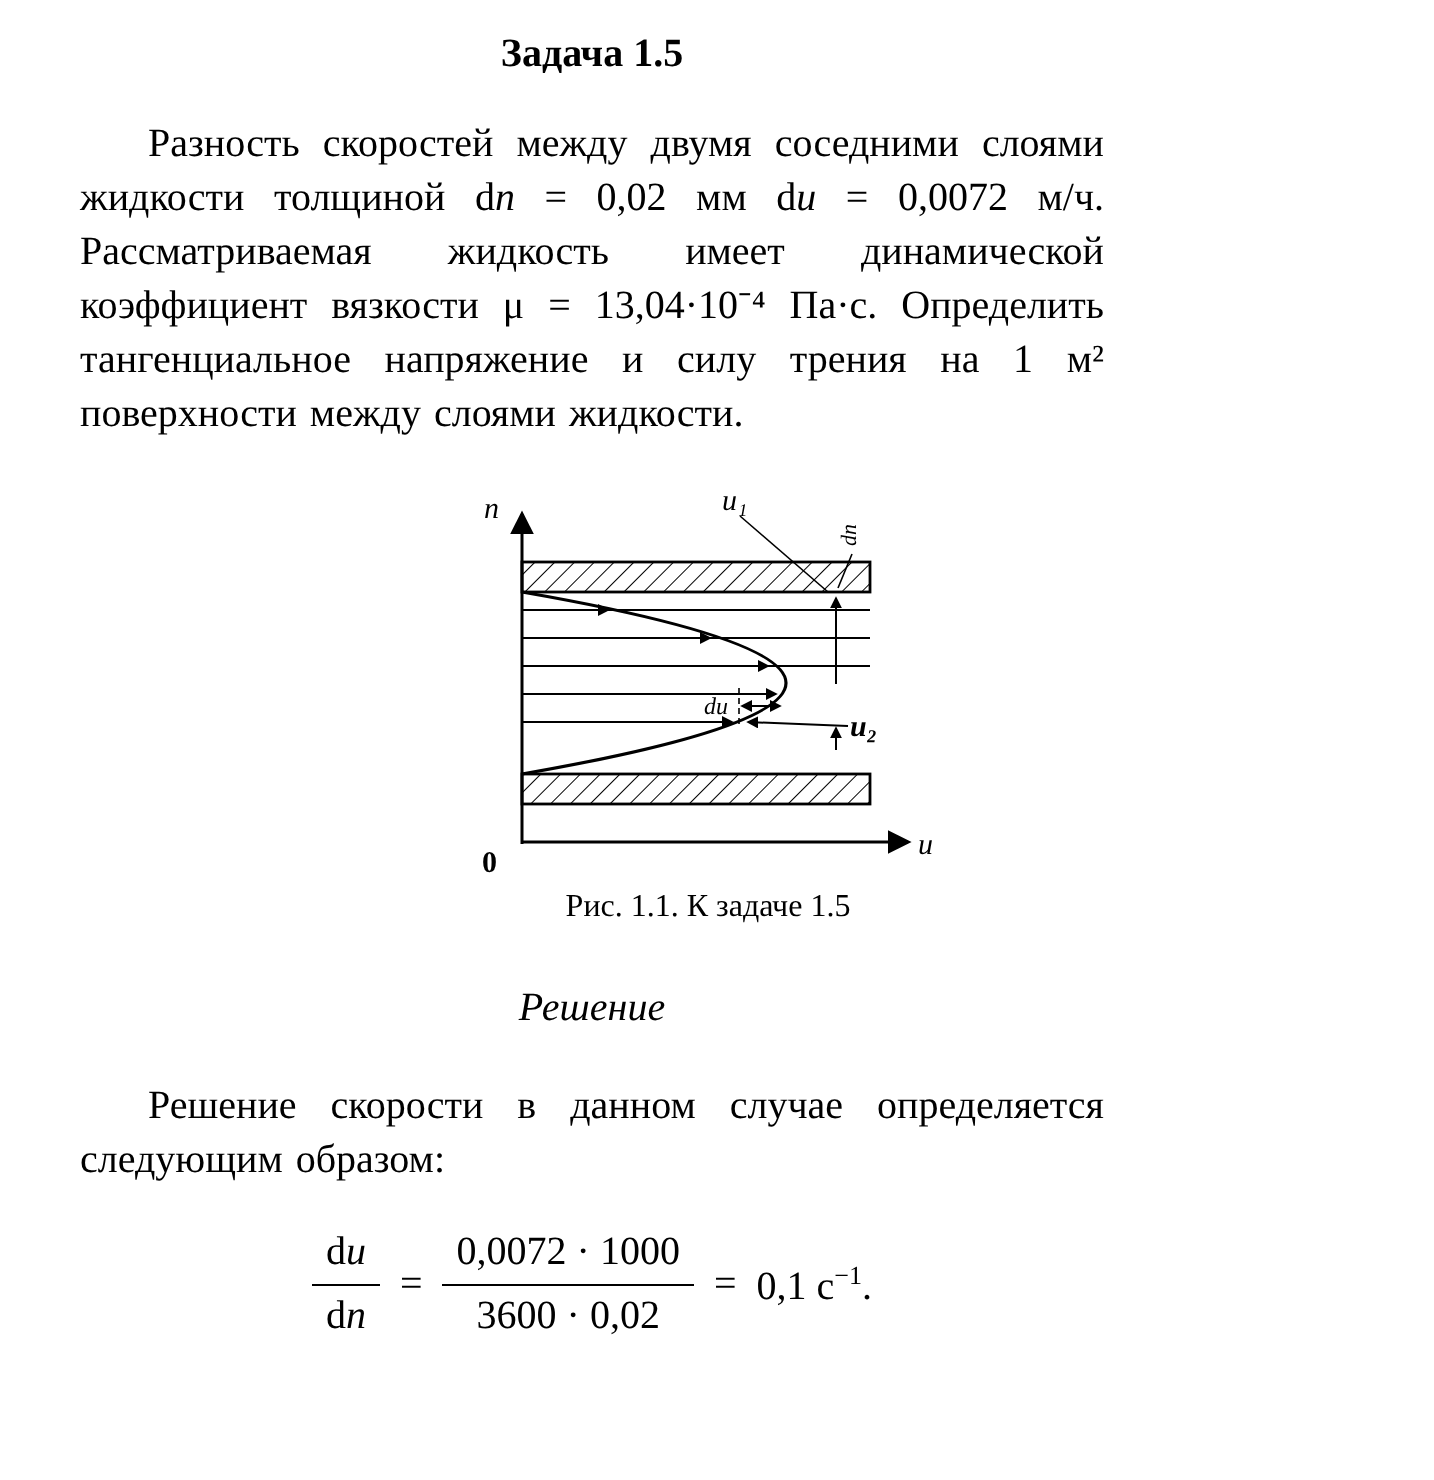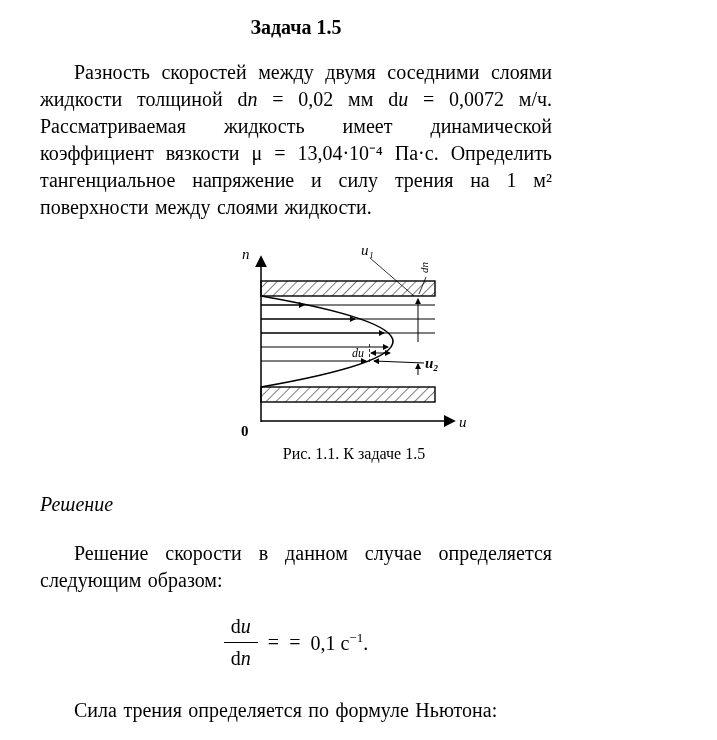--- a/index.html
+++ b/index.html
@@ -11,21 +11,21 @@
   .doc-title { text-align:center; font-weight:700; font-size:20px; }
   .para {
     font-size:20px; line-height:27px; text-align:justify; text-align-last:left;
     text-indent:34px; word-spacing:1.5px;
   }
   .para.problem { }
   .fig-wrap { margin-top:10px; margin-left:188px; width:252px; }
   .fig-wrap svg { display:block; }
   .fig-wrap text { font-family:"Liberation Serif", serif; fill:#000; }
   .fig-caption { margin-top:4px; text-align:center; font-size:16px;font-family:Liberation Serif, serif; }
-  .solution-heading { margin-top:30px; text-align:left; font-style:italic; font-size:20px; }
+  .solution-heading { margin-top:30px; text-align:center; font-style:italic; font-size:20px; }
   .para.gradient { margin-top:24px; }
   .formula-row {
     margin-top:18px; display:flex; justify-content:center; align-items:center;
     gap:10px; font-size:20px;
   }
   .frac { display:inline-flex; flex-direction:column; align-items:center; text-align:center; line-height:1.25; }
   .frac .num { border-bottom:1.6px solid #000; padding:0 7px 3px; }
   .frac .den { padding:3px 7px 0; }
   .result sup { font-size:13px; }
   .para.newton { margin-top:26px; }
@@ -96,19 +96,22 @@
   <div class="solution-heading">Решение</div>
 
   <p class="para gradient">Решение скорости в данном случае определяется следующим образом:</p>
 
   <div class="formula-row">
     <span class="frac">
       <span class="num"><span>d</span><i>u</i></span>
       <span class="den"><span>d</span><i>n</i></span>
     </span>
     <span>=</span>
+    <span class="frac">
+      <span class="num">0,0072 · 1000</span>
+      <span class="den">3600 · 0,02</span>
+    </span>
     <span>=</span>
     <span class="result"><span>0,1 с</span><sup>−1</sup><span>.</span></span>
   </div>
 
-  <p class="para newton">Сила трения определяется по формуле Ньютона:</p>
 
 </div>
 
 </body></html>

